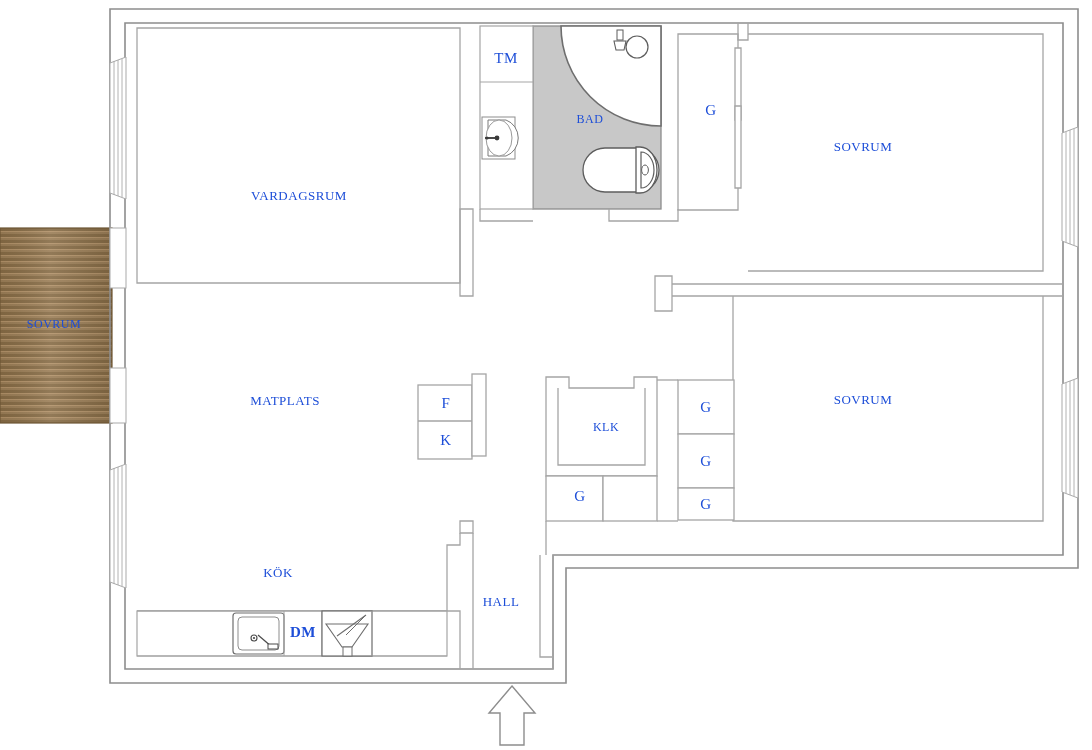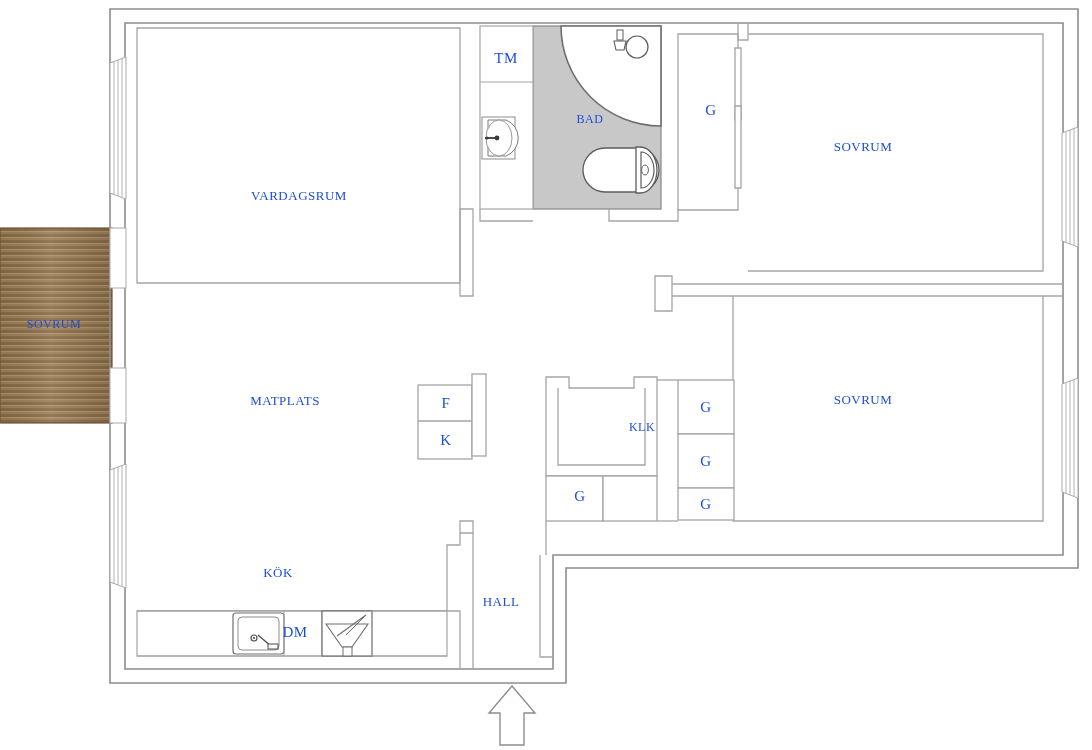--- a/index.html
+++ b/index.html
@@ -234,27 +234,27 @@
 
   </svg>
 
   <div class="room-label lbl-md" style="left:54px;  top:324px;">SOVRUM</div>
   <div class="room-label lbl-lg" style="left:299px; top:196px;">VARDAGSRUM</div>
   <div class="room-label lbl-lg" style="left:285px; top:401px;">MATPLATS</div>
   <div class="room-label lbl-lg" style="left:278px; top:573px;">KÖK</div>
   <div class="room-label lbl-lg" style="left:501px; top:602px;">HALL</div>
   <div class="room-label lbl-md" style="left:590px; top:119px;">BAD</div>
   <div class="room-label lbl-sm" style="left:506px; top:58px;">TM</div>
-  <div class="room-label lbl-md" style="left:606px; top:427px;margin-left:36px;">KLK</div>
+  <div class="room-label lbl-md" style="left:606px; top:427px;">KLK</div>
   <div class="room-label lbl-lg" style="left:863px; top:147px;">SOVRUM</div>
   <div class="room-label lbl-lg" style="left:863px; top:400px;">SOVRUM</div>
 
   <div class="room-label lbl-sm" style="left:711px; top:110px;">G</div>
   <div class="room-label lbl-sm" style="left:706px; top:407px;">G</div>
   <div class="room-label lbl-sm" style="left:706px; top:461px;">G</div>
   <div class="room-label lbl-sm" style="left:706px; top:504px;">G</div>
   <div class="room-label lbl-sm" style="left:580px; top:496px;">G</div>
 
   <div class="room-label lbl-sm" style="left:446px; top:403px;">F</div>
   <div class="room-label lbl-sm" style="left:446px; top:440px;">K</div>
-  <div class="room-label lbl-sm" style="left:295px; top:632px;">DM</div>
+  <div class="room-label lbl-sm" style="left:303px; top:632px;font-weight:bold;">DM</div>
 
 </div>
 
 </body></html>

